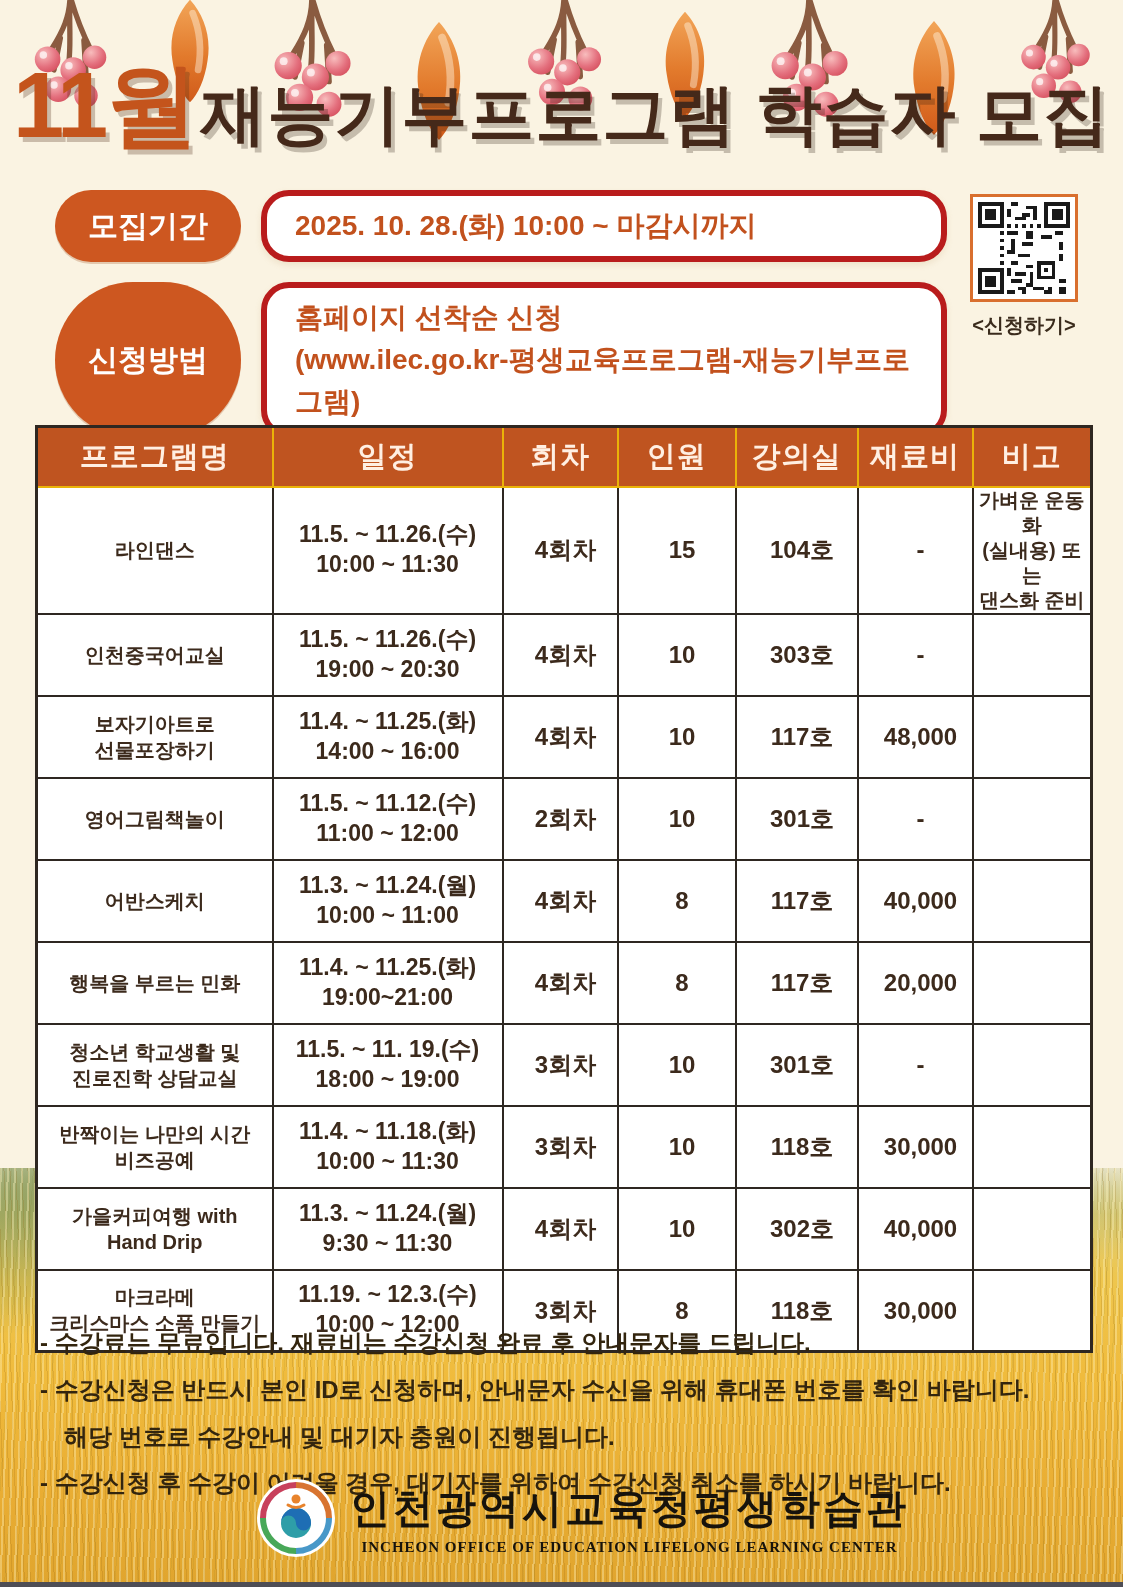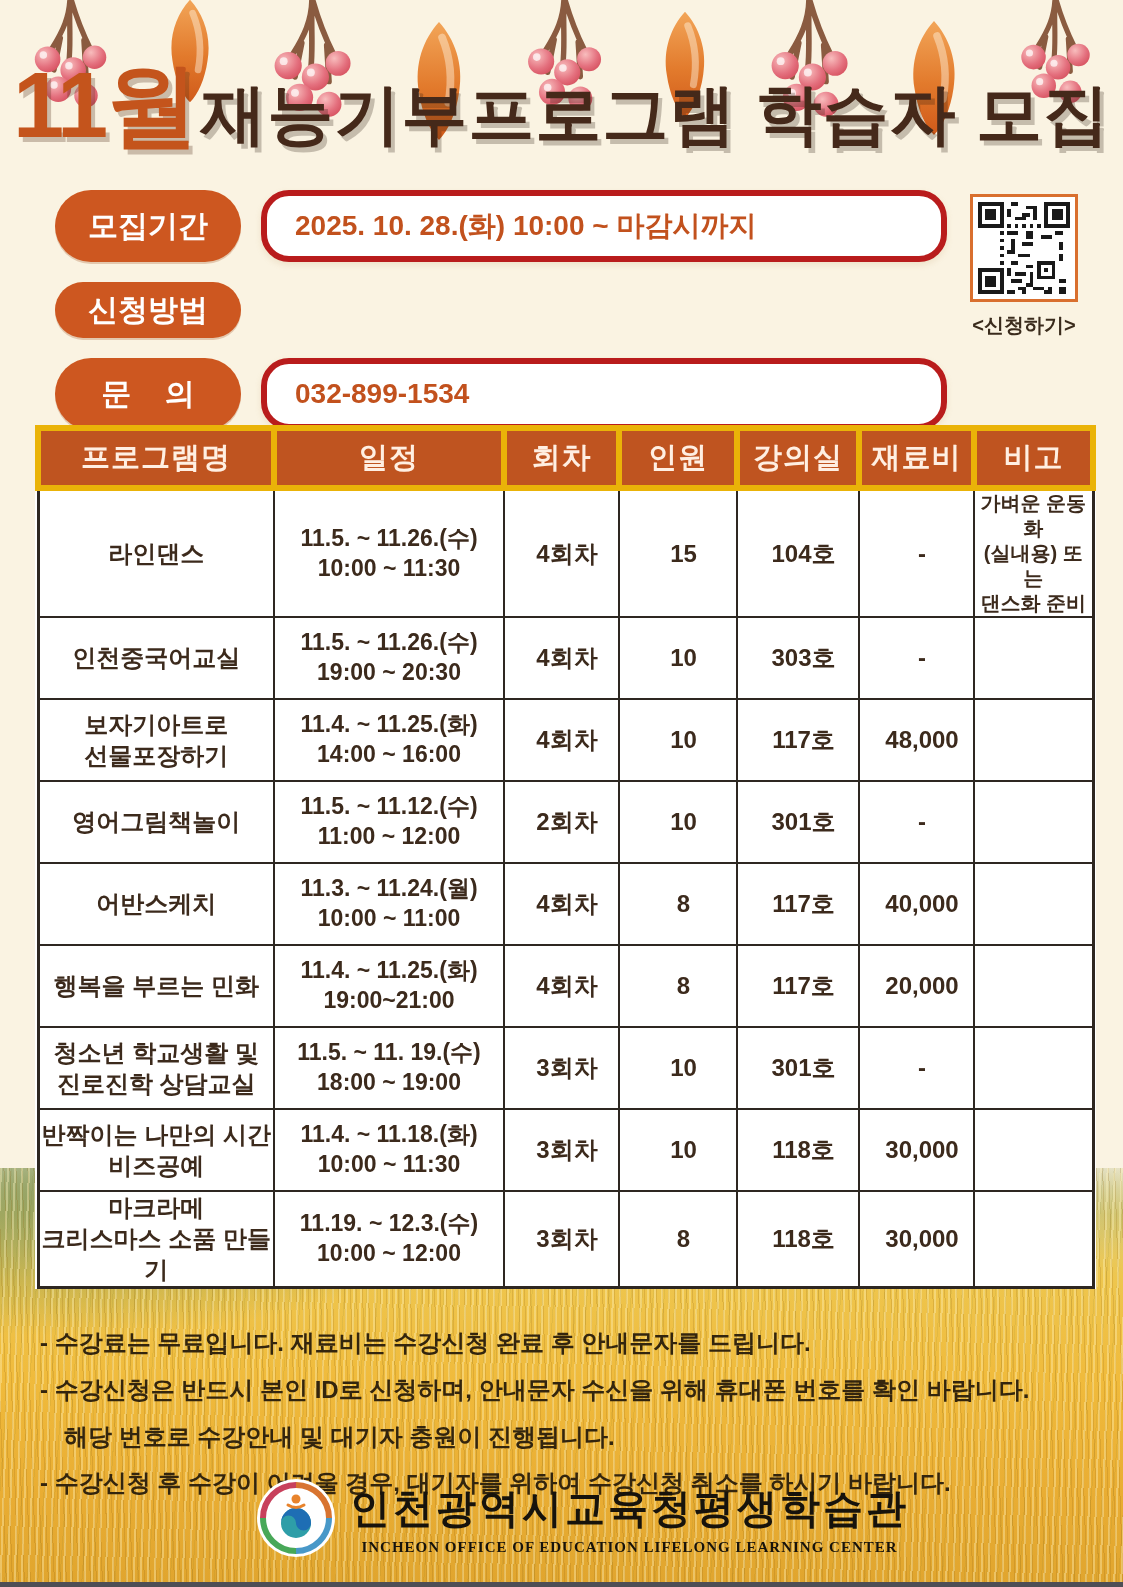--- a/index.html
+++ b/index.html
@@ -85,29 +85,29 @@
 
   
   .ptable {
     position:absolute; top:425px; left:35px; width:1055px;
     border-collapse:collapse; table-layout:fixed;
     z-index:3; border:3px solid #2E2721; background:#FFFFFF;
   }
   .ptable th {
     background:#BF5420; color:#FFEFE2;
     font-size:29px; font-weight:bold; height:60px;
-    border:6px solid #eab308; letter-spacing:1px;
+    border:2px solid #eab308; letter-spacing:1px;
   }
   .ptable td {
     border:2px solid #2E2721; background:#FFFFFF;
     text-align:center; vertical-align:middle;
     color:#3C2A1C; font-weight:bold;
     height:82px; line-height:1.3; white-space:pre-line;
   }
-  .ptable td.c-name  { font-size:24px; }
+  .ptable td.c-name  { font-size:20px; }
   .ptable td.c-sched { font-size:23px; }
   .ptable td.c-mid   { font-size:24px;padding-left:11px; }
   .ptable td.c-note  { font-size:20px; line-height:1.25; }
 
   
   .notes {
     position:absolute; top:1320px; left:40px; right:20px;
     z-index:3; color:#33250E; font-weight:bold;
     font-size:24px; line-height:1.95; white-space:nowrap;
   }
@@ -206,20 +206,24 @@
   <div class="info-section">
     <div class="info-rows">
       <div class="info-row">
         <div class="pill">모집기간</div>
         <div class="ibox">
           <span>2025. 10. 28.(화) 10:00 ~ 마감시까지</span>
         </div>
       </div>
       <div class="info-row">
         <div class="pill">신청방법</div>
+        <div class="ibox">
+          <span>홈페이지 선착순 신청</span>
+          <span>(www.ilec.go.kr-평생교육프로그램-재능기부프로그램)</span>
+        </div>
       </div>
       <div class="info-row">
         <div class="pill">문    의</div>
         <div class="ibox">
           <span>032-899-1534</span>
         </div>
       </div>
     </div>
 
     <div class="qr-block">
@@ -387,20 +391,31 @@
 비즈공예</td>
         <td class="c-sched">11.4. ~ 11.18.(화)
 10:00 ~ 11:30</td>
         <td class="c-mid">3회차</td>
         <td class="c-mid">10</td>
         <td class="c-mid">118호</td>
         <td class="c-mid">30,000</td>
         <td class="c-note"></td>
       </tr>
       <tr>
+        <td class="c-name">가을커피여행 with
+Hand Drip</td>
+        <td class="c-sched">11.3. ~ 11.24.(월)
+9:30 ~ 11:30</td>
+        <td class="c-mid">4회차</td>
+        <td class="c-mid">10</td>
+        <td class="c-mid">302호</td>
+        <td class="c-mid">40,000</td>
+        <td class="c-note"></td>
+      </tr>
+      <tr>
         <td class="c-name">마크라메
 크리스마스 소품 만들기</td>
         <td class="c-sched">11.19. ~ 12.3.(수)
 10:00 ~ 12:00</td>
         <td class="c-mid">3회차</td>
         <td class="c-mid">8</td>
         <td class="c-mid">118호</td>
         <td class="c-mid">30,000</td>
         <td class="c-note"></td>
       </tr>

